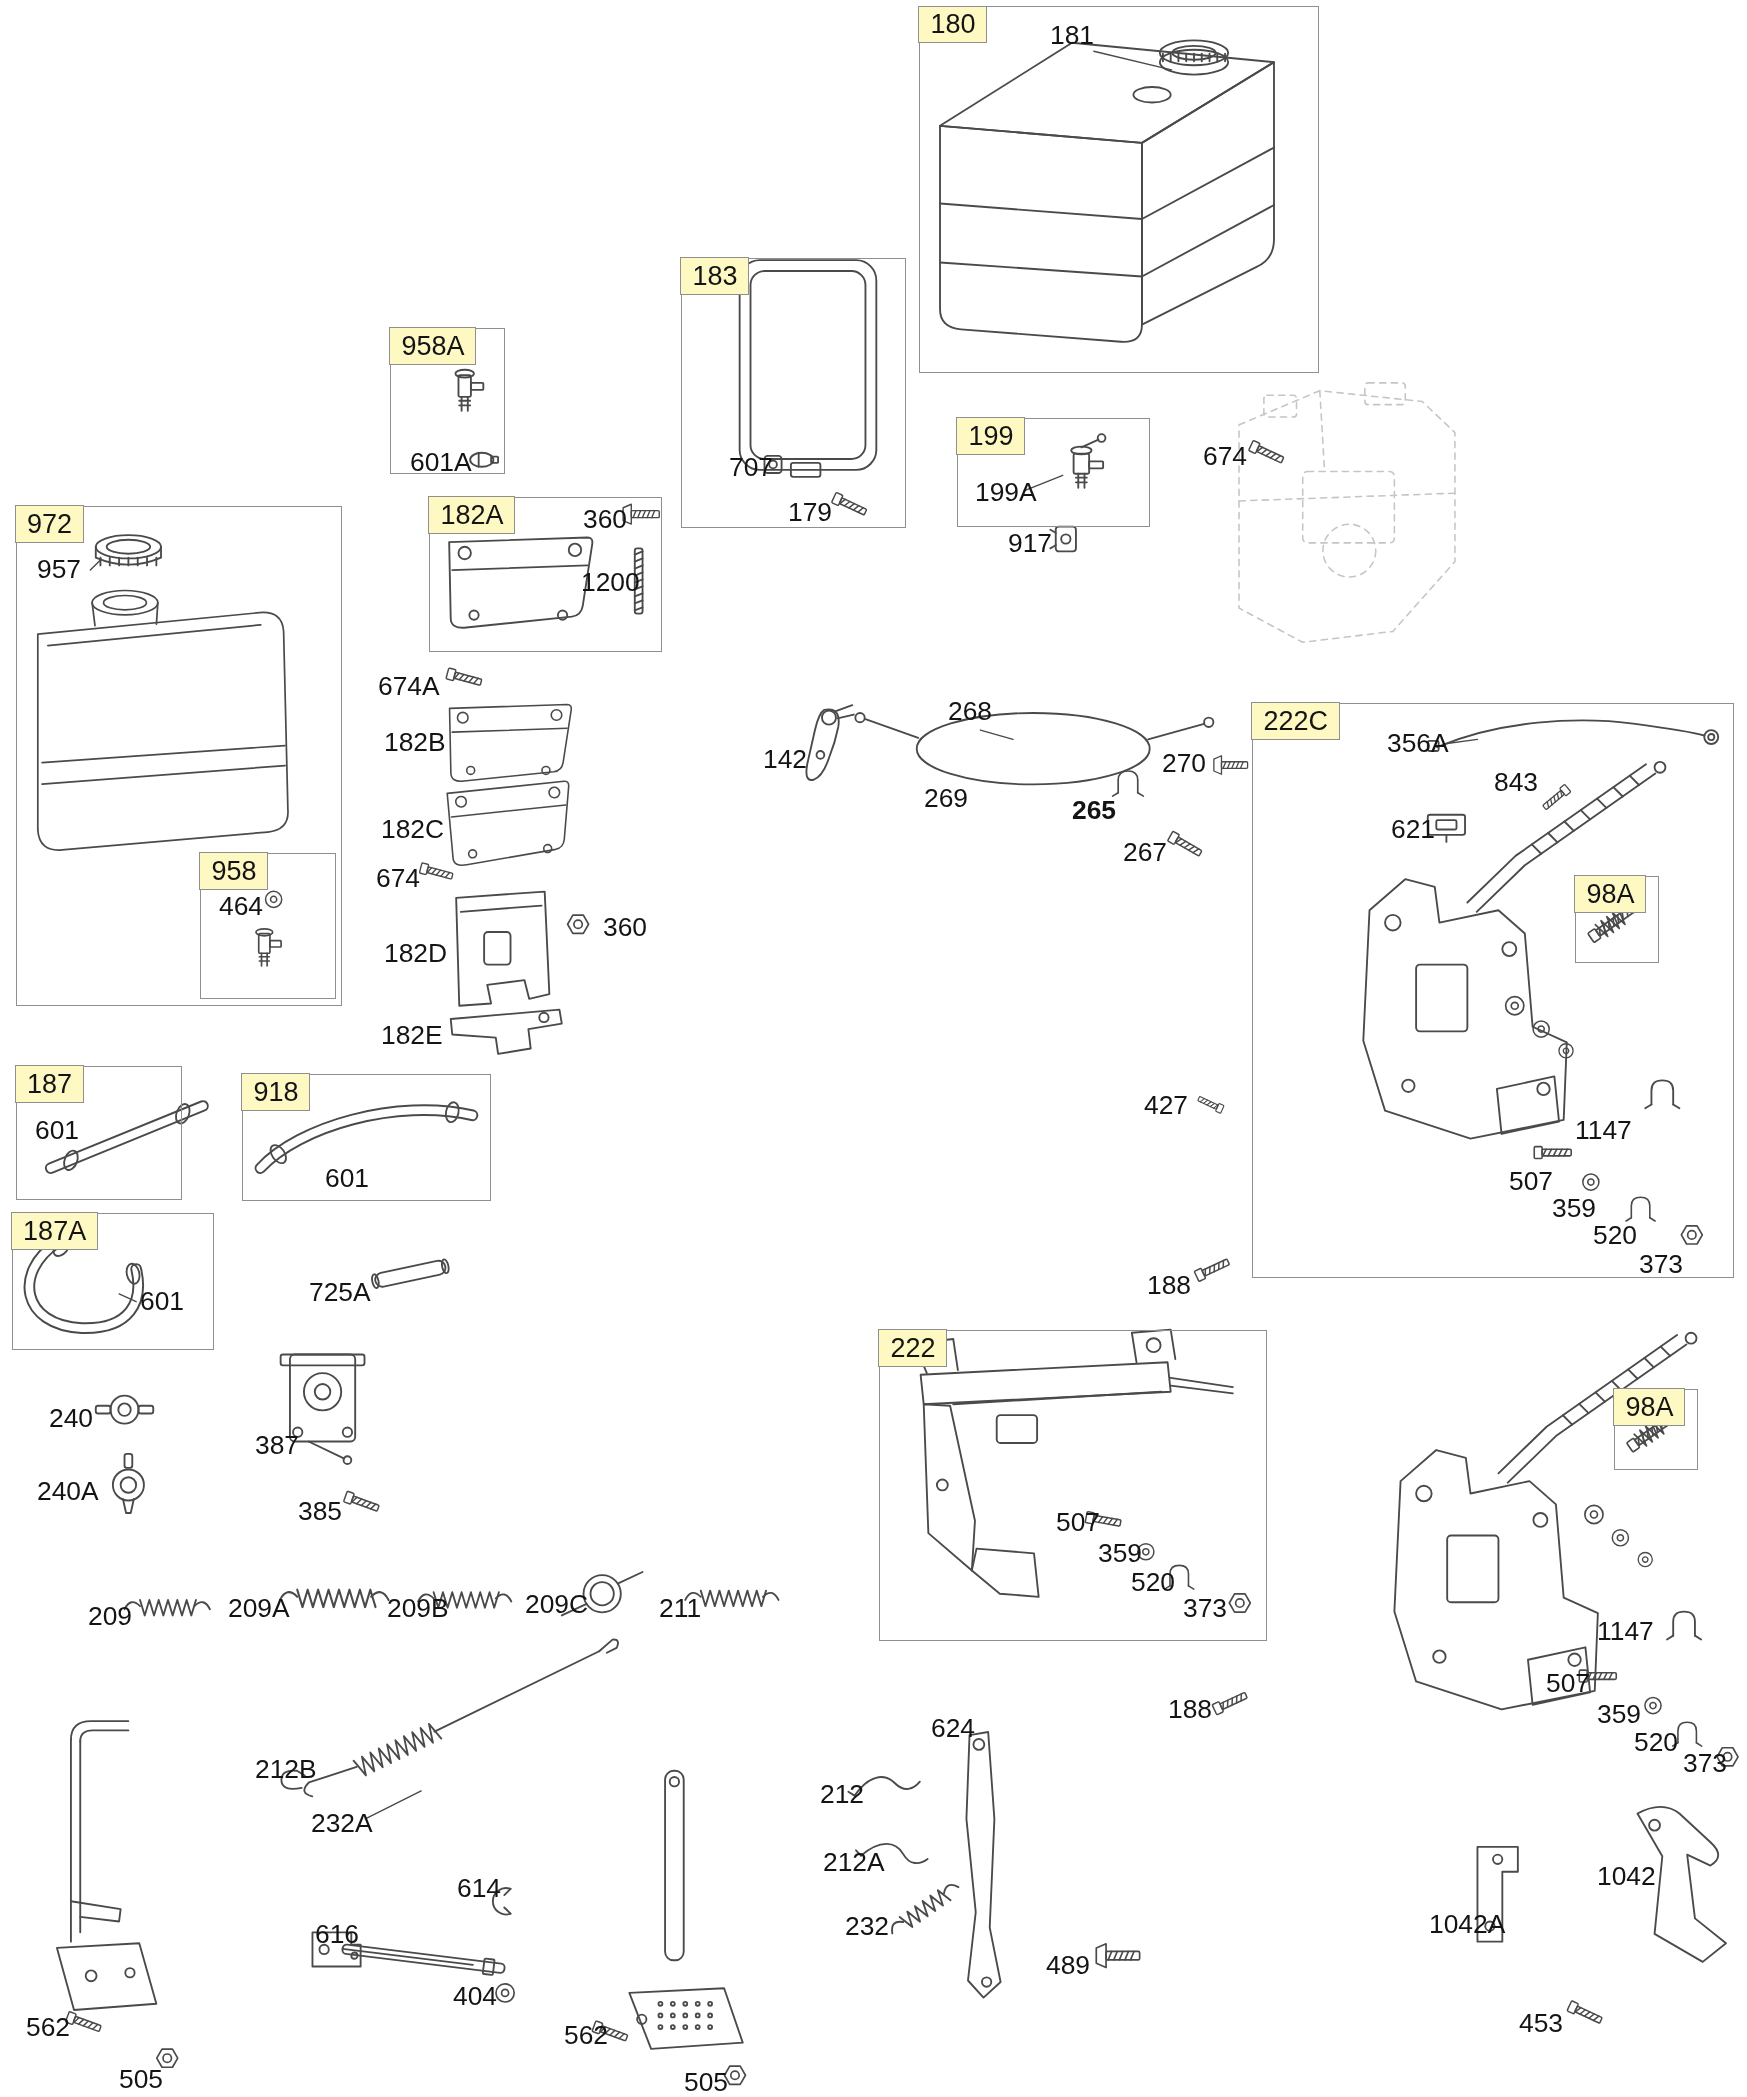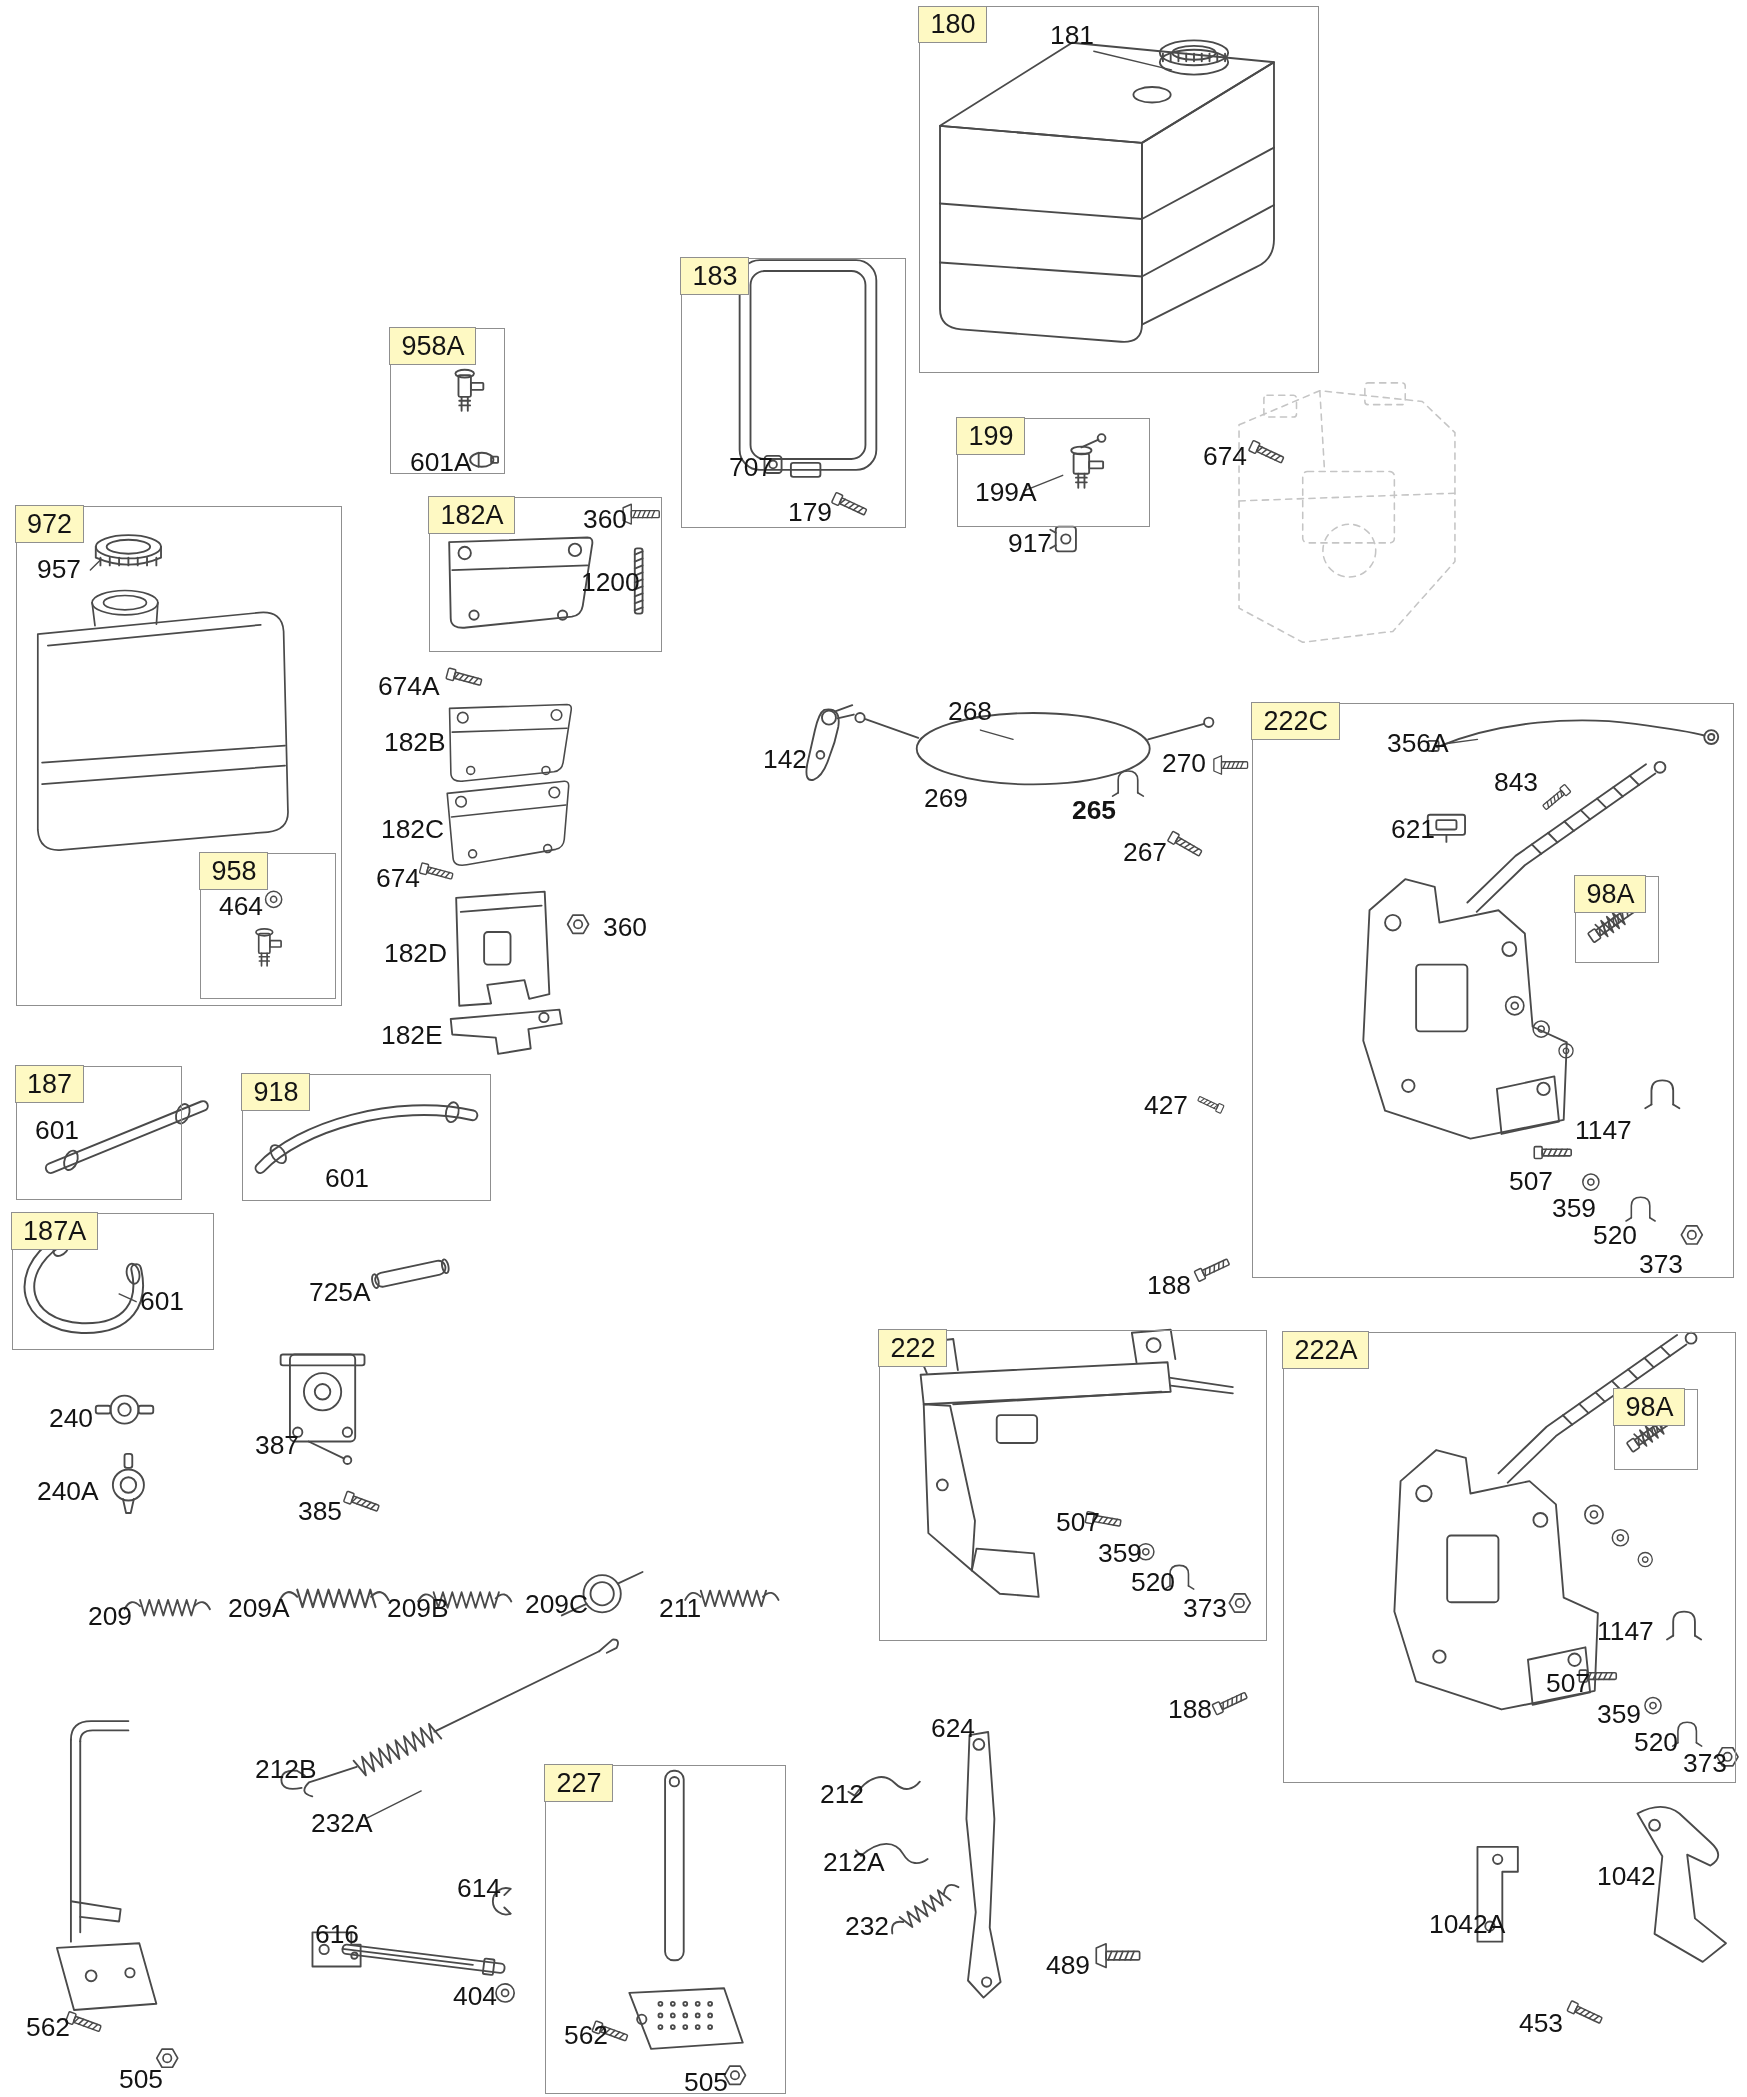--- a/index.html
+++ b/index.html
@@ -732,28 +732,22 @@
       </div>
       <div class="gbox" style="left: 242px; top: 1074px; width: 249px; height: 127px;">
         <div class="chip">918</div>
       </div>
       <div class="gbox" style="left: 11.7px; top: 1213px; width: 202px; height: 137px;">
         <div class="chip">187A</div>
       </div>
       <div class="gbox" style="left: 879px; top: 1330px; width: 388px; height: 311px;">
         <div class="chip">222</div>
       </div>
-      <div class="gbox" style="left: 1283px; top: 1332px; width: 453px; height: 451px;">
-        <div class="chip">222A</div>
-      </div>
       <div class="gbox" style="left: 1614px; top: 1389px; width: 84px; height: 81px;">
         <div class="chip">98A</div>
-      </div>
-      <div class="gbox" style="left: 545px; top: 1765px; width: 241px; height: 329px;">
-        <div class="chip">227</div>
       </div>
     </div>
   <div id="labels-layer" class="layer">
       <div class="plabel" style="left: 1050px; top: 22px;">181</div>
       <div class="plabel" style="left: 729px; top: 454px;">707</div>
       <div class="plabel" style="left: 788px; top: 499px;">179</div>
       <div class="plabel" style="left: 410px; top: 449px;">601A</div>
       <div class="plabel" style="left: 1203px; top: 443px;">674</div>
       <div class="plabel" style="left: 1008px; top: 530px;">917</div>
       <div class="plabel" style="left: 975px; top: 479px;">199A</div>

